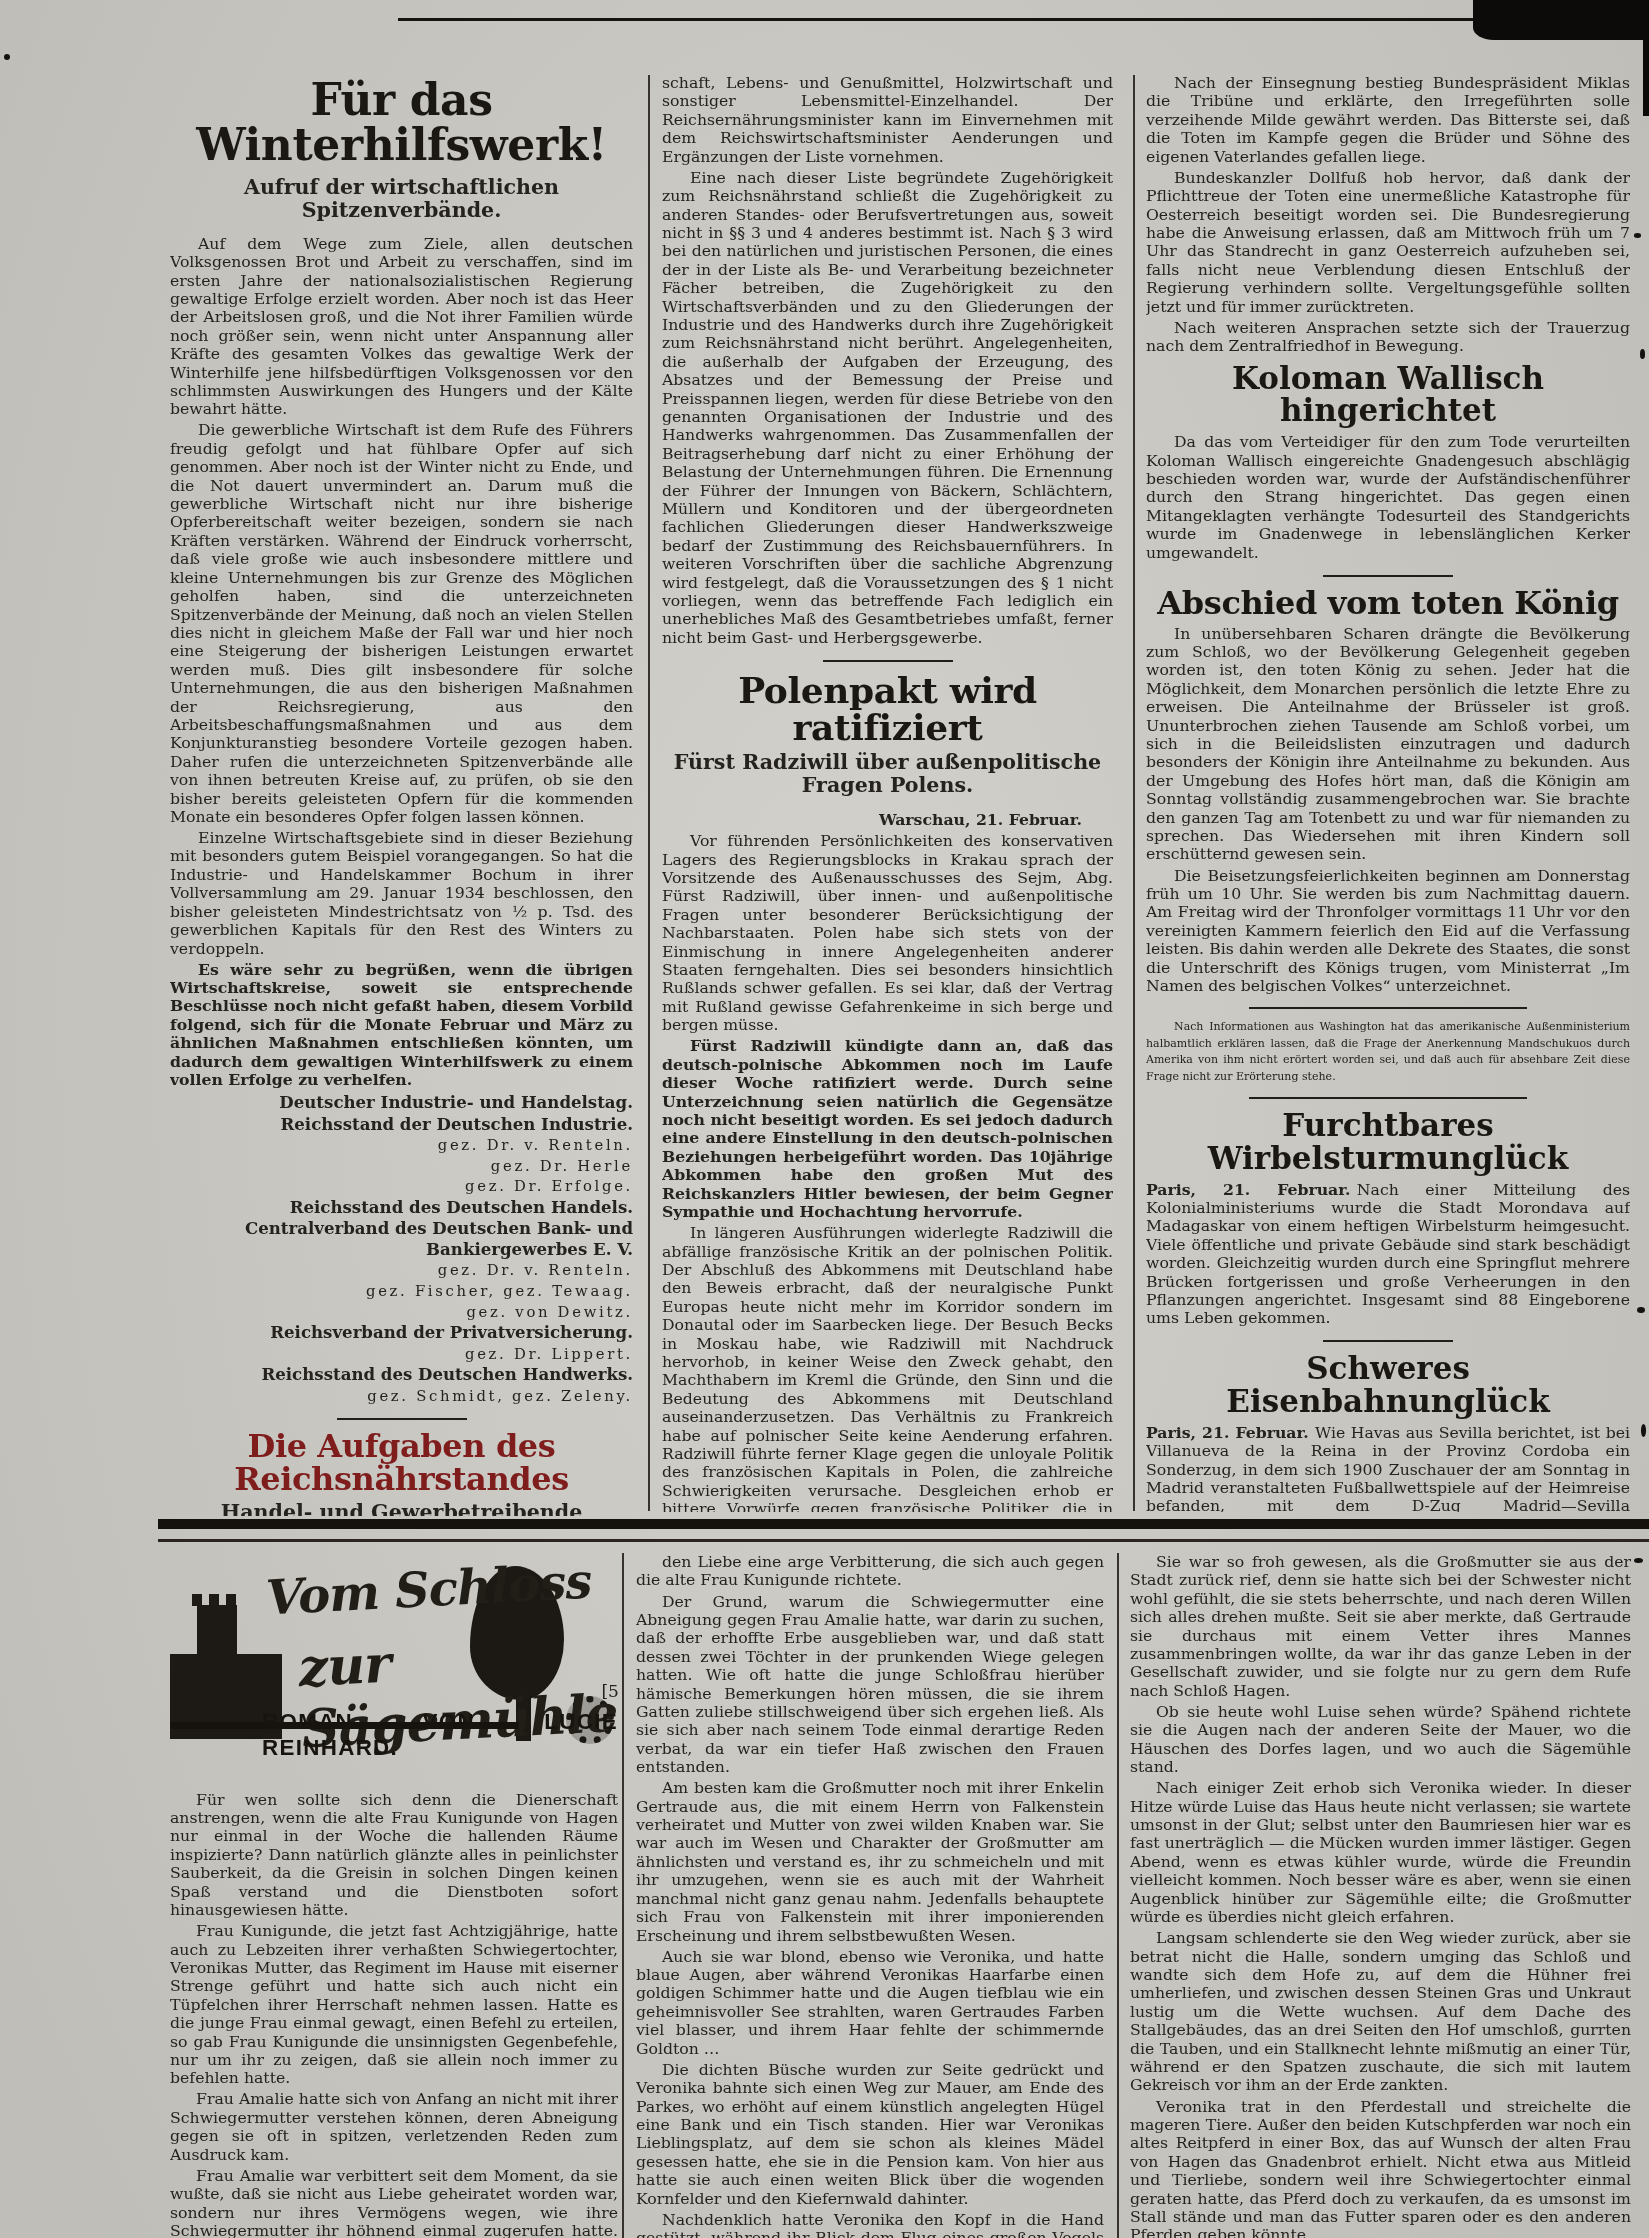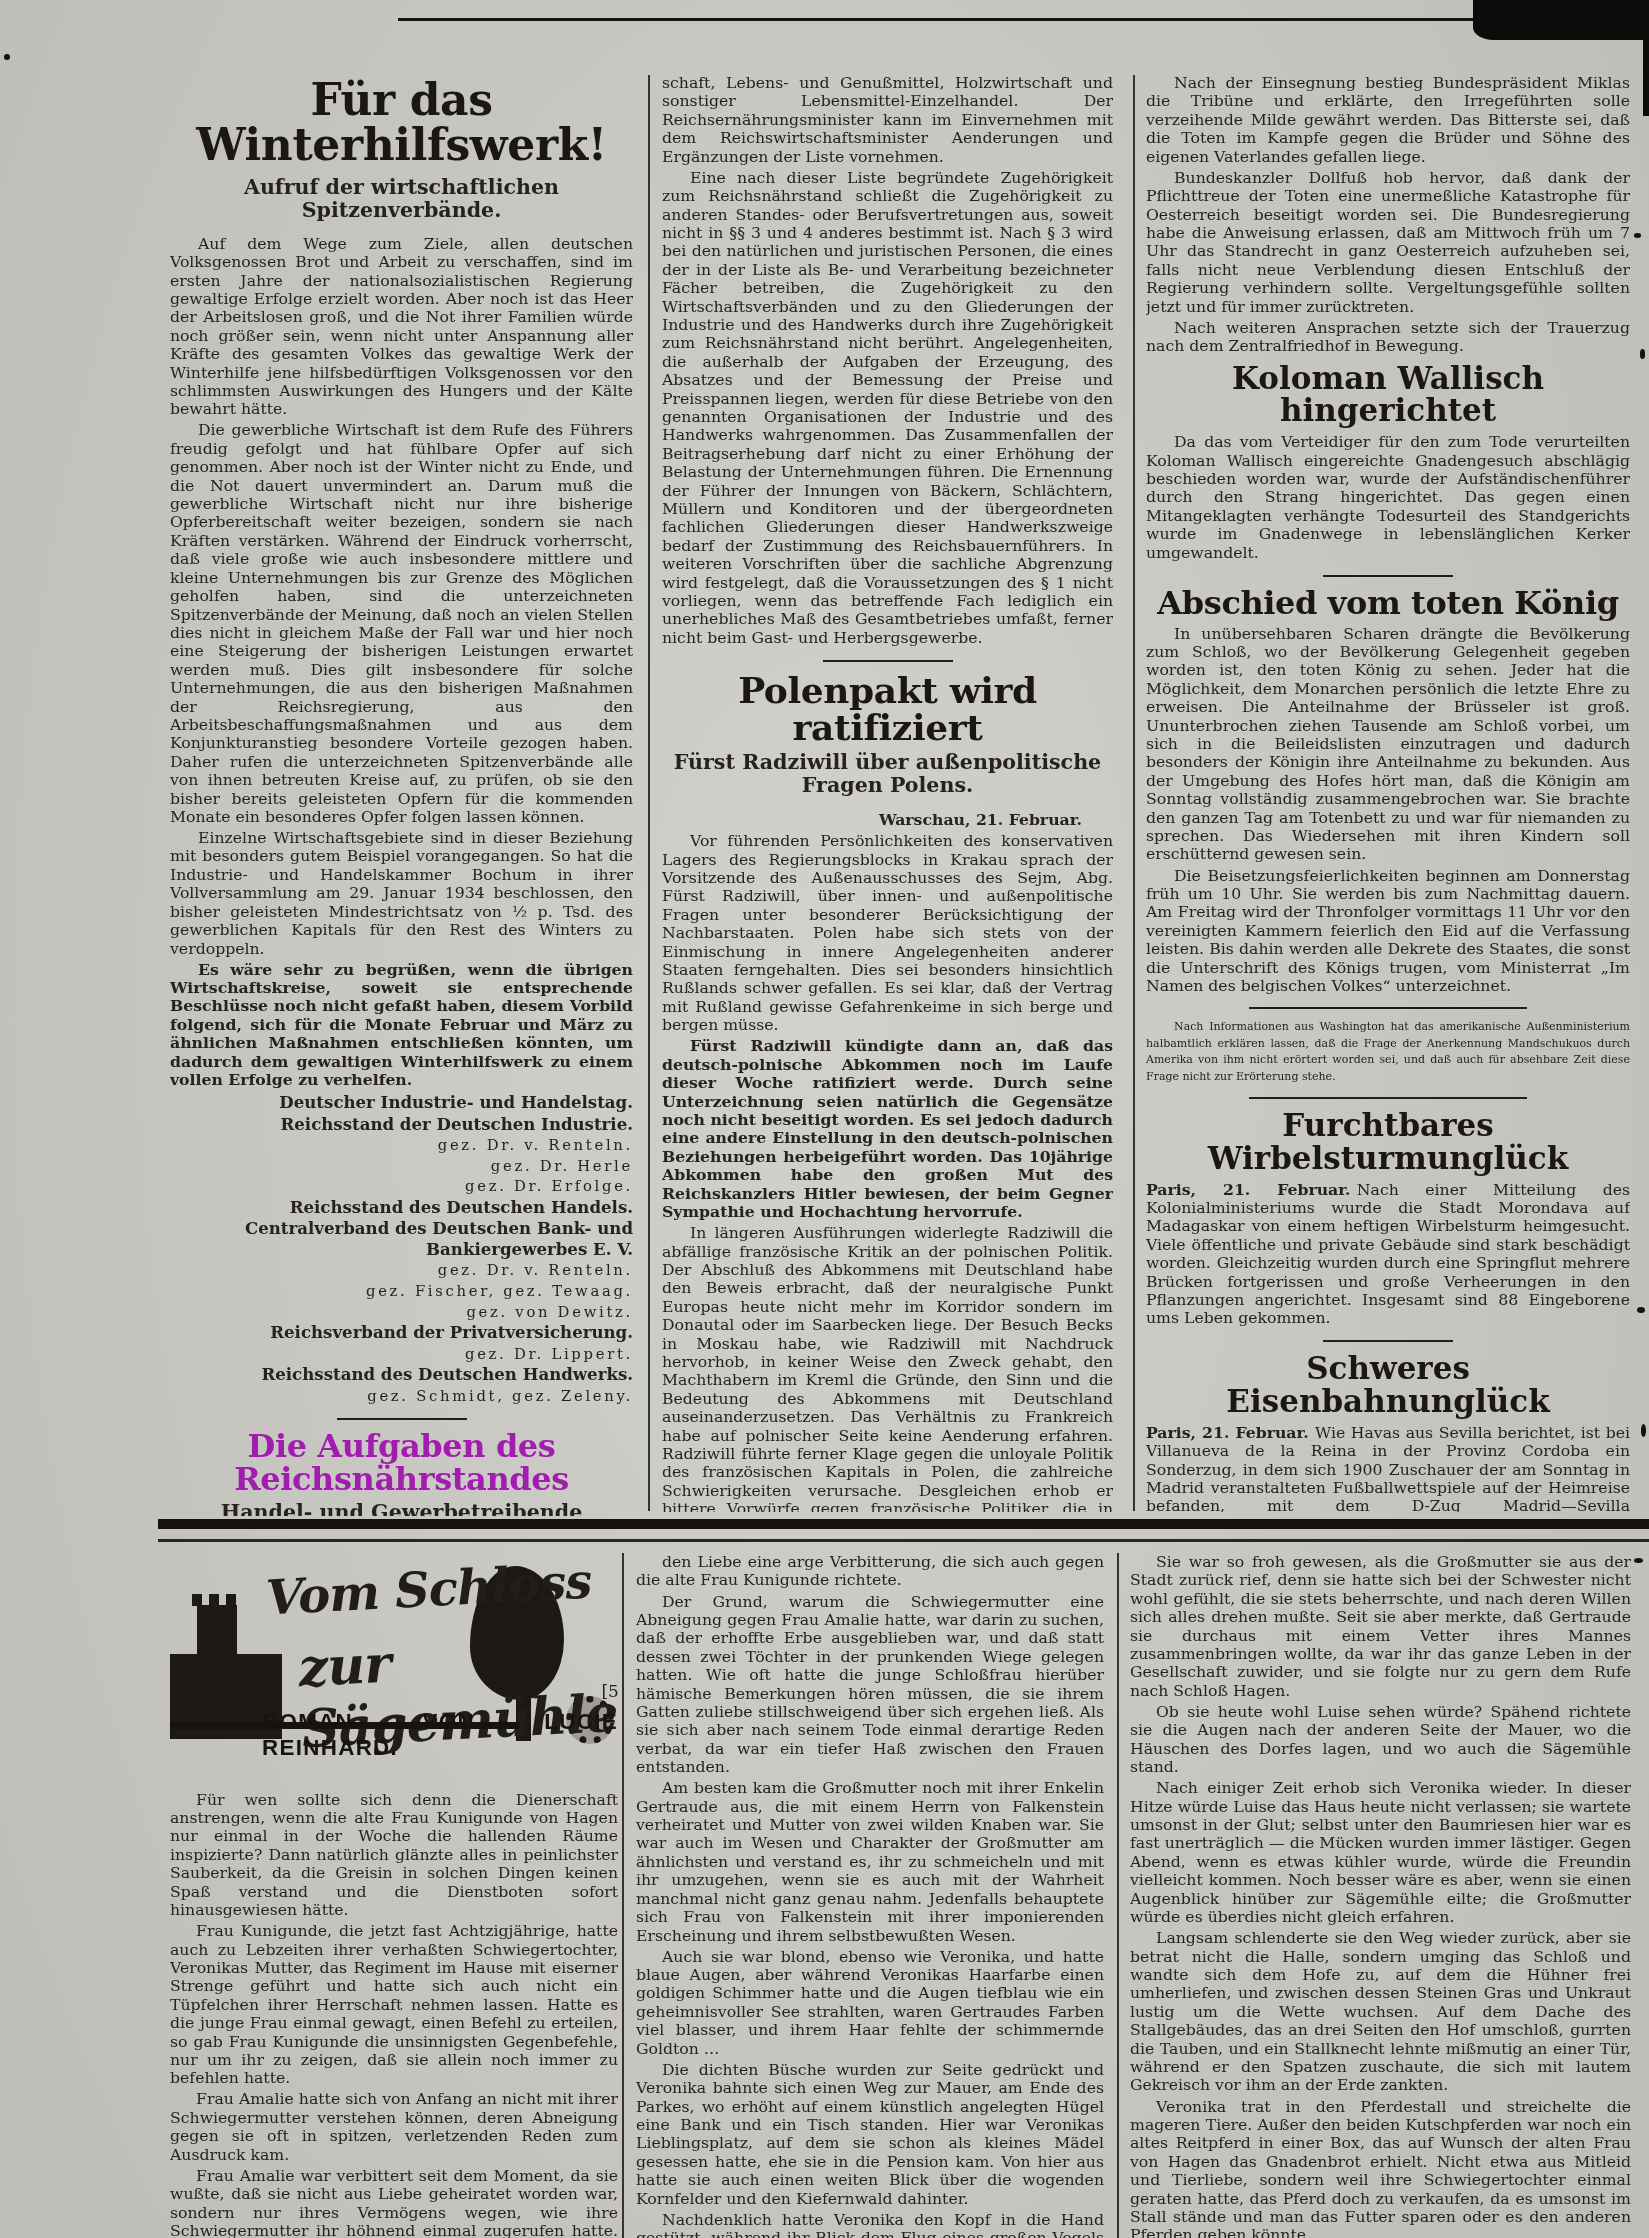--- a/index.html
+++ b/index.html
@@ -22,21 +22,21 @@
   .col{position:absolute;overflow:hidden;text-align:justify;}
   .vrule{position:absolute;width:1.8px;background:#37332c;}
   .bp{font-size:15.7px;line-height:18.4px;margin:0 0 2.7px 0;text-indent:28px;}
   .noind{text-indent:0;}
   .fett{font-weight:bold;}
   .small{font-size:11px;line-height:16.6px;}
   
   .h-main{font-size:44px;line-height:1.02;font-weight:bold;text-align:center;color:#1b1813;
     margin:0 0 8px 0;text-indent:0;letter-spacing:-0.4px;}
   .h-sub{font-size:20.6px;line-height:1.15;font-weight:bold;text-align:center;margin:0 0 11.6px 0;text-indent:0;}
-  .h-sec{font-size:32px;line-height:1.02;font-weight:bold;text-align:center;color:#a21caf;margin:4.5px 0 5.4px 0;letter-spacing:-0.4px;}
+  .h-sec{font-size:32px;line-height:1.02;font-weight:bold;text-align:center;color:#7f1d1d;margin:4.5px 0 5.4px 0;letter-spacing:-0.4px;}
   .h-art{font-size:36px;line-height:1.02;font-weight:bold;text-align:center;color:#1b1813;margin:6.3px 0 5.4px 0;letter-spacing:-0.4px;}
   .h-art2{font-size:31px;line-height:1.05;font-weight:bold;text-align:center;color:#1b1813;margin:6.3px 0 6.3px 0;}
   .dateline{font-size:15.7px;font-weight:bold;text-align:right;padding-right:31px;margin:0 0 3.6px 0;}
   .dl-inline{font-weight:bold;margin-right:6.3px;}
   .short-rule{width:130px;height:2.2px;background:#211e19;margin:12.5px auto 9.9px auto;}
   .wide-rule{width:278px;height:2.2px;background:#211e19;margin:11.6px auto 9.9px auto;}
   
   .sig{text-align:right;text-indent:0;margin:0.9px 0;}
   .org{font-size:16.6px;font-weight:bold;line-height:20.6px;}
   .gez{font-size:14.8px;line-height:19.7px;letter-spacing:2.7px;}

